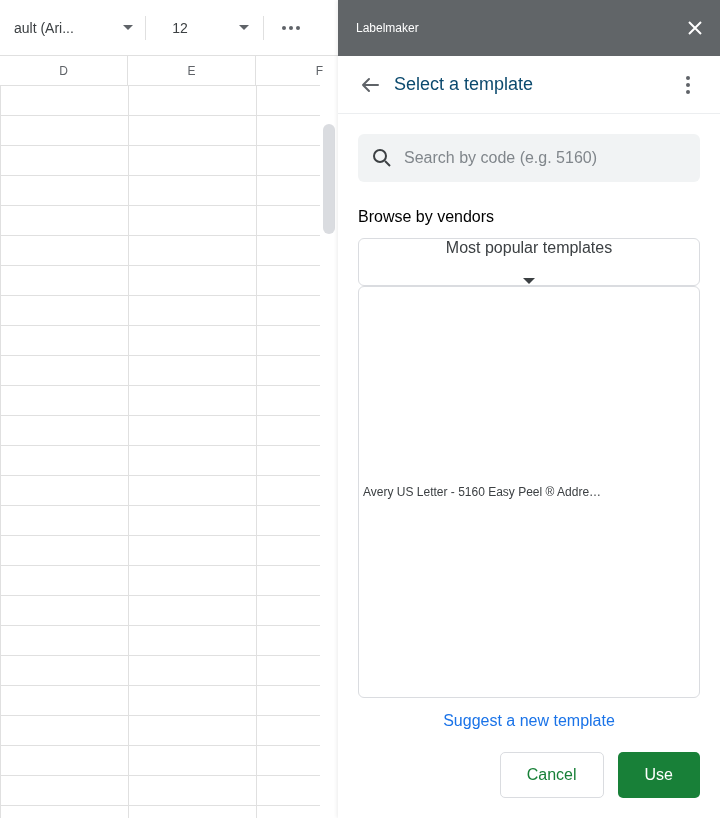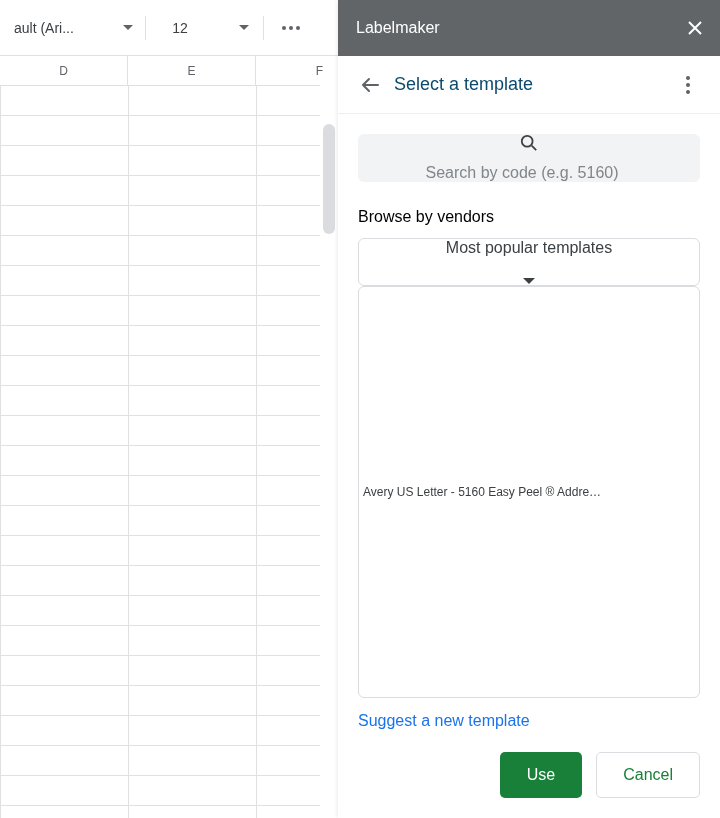--- a/index.html
+++ b/index.html
@@ -100,21 +100,21 @@
       display: flex;
       flex-direction: column;
     }
     .panel-title {
       height: 56px;
       background: #616568;
       color: #fff;
       display: flex;
       align-items: center;
       padding: 0 18px;
-      font-size: 16px;
+      font-size: 12px;
       font-weight: 500;
     }
     .panel-close {
       margin-left: auto;
       cursor: pointer;
       font-size: 18px;
       color: #fff;
     }
     .panel-header2 {
       height: 58px;
@@ -149,21 +149,20 @@
       overflow: hidden;
     }
     .search-box {
       background: #f1f3f4;
       border-radius: 6px;
       height: 48px;
       display: flex;
       align-items: center;
       padding: 0 14px;
       gap: 12px;
-      flex-direction: column;
     }
     .search-box input {
       border: none;
       background: transparent;
       outline: none;
       font-size: 16px;
       color: #3c4043;
       flex: 1;
     }
     .search-box input::placeholder { color: #80868b; }
@@ -208,20 +207,21 @@
       font-size: 12px;
       color: #3c4043;
       padding: 6px 0;
       cursor: pointer;
     }
     .suggest-link {
       color: #1a73e8;
       font-size: 16px;
       cursor: pointer;
       margin-bottom: 22px;
+      text-align: center;
     }
     .button-row {
       display: flex;
       gap: 14px;
       justify-content: flex-end;
     }
     .btn {
       height: 46px;
       padding: 0 26px;
       border-radius: 5px;
@@ -481,17 +481,17 @@
       <span>Most popular templates</span>
       <svg width="12" height="7" viewBox="0 0 12 7">
         <path d="M0 0 L6 6 L12 0 Z" fill="#3c4043"></path>
       </svg>
     </div>
     <div class="product-box">
       <div class="product-item">Avery US Letter - 5160 Easy Peel ® Addre…</div>
     </div>
     <div class="suggest-link">Suggest a new template</div>
     <div class="button-row">
+      <div class="btn btn-cancel">Cancel</div>
       <div class="btn btn-use">Use</div>
-      <div class="btn btn-cancel">Cancel</div>
     </div>
   </div>
 </div>
 
 </body></html>

